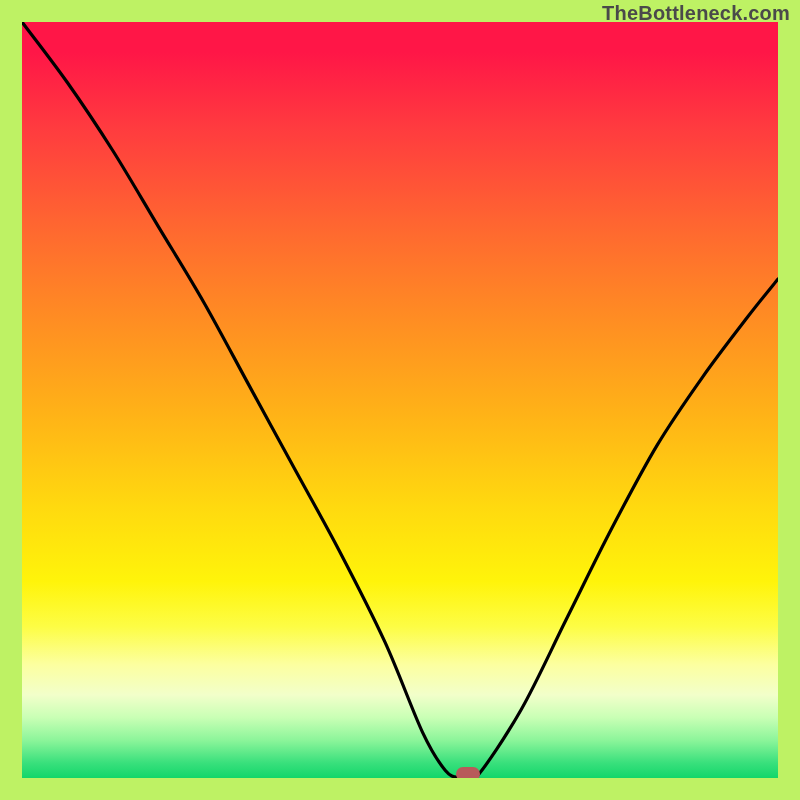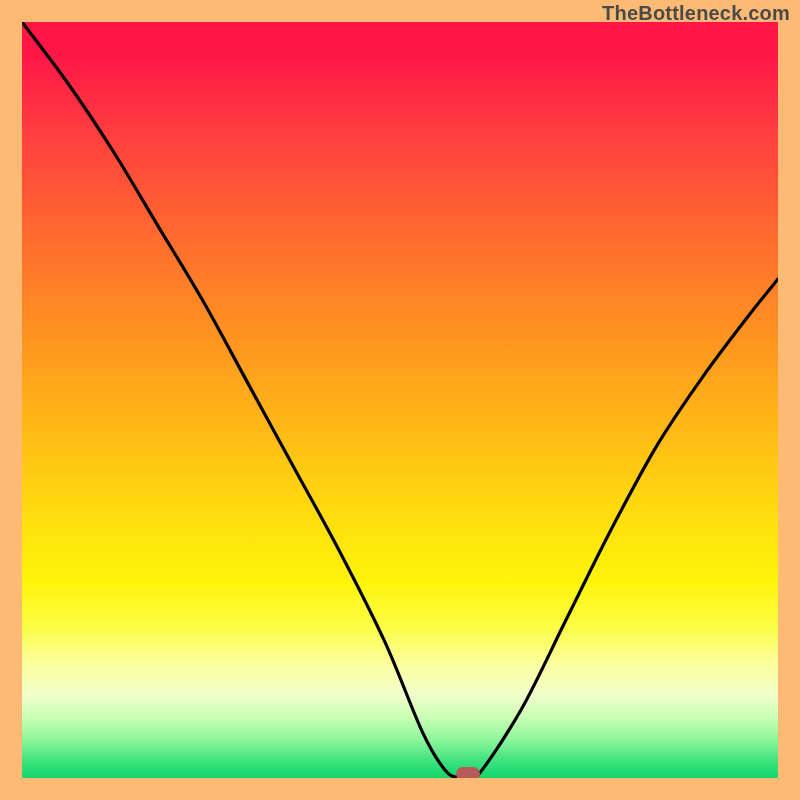--- a/index.html
+++ b/index.html
@@ -8,21 +8,21 @@
     width: 800px;
     height: 800px;
     background: #000;
     overflow: hidden;
     font-family: Arial, Helvetica, sans-serif;
   }
   .frame {
     position: relative;
     width: 800px;
     height: 800px;
-    background: #fdba74;
+    background: #bef264;
   }
   .watermark {
     position: absolute;
     top: 2px;
     right: 10px;
     color: #4a4a4a;
     font-size: 20px;
     font-weight: bold;
     letter-spacing: 0.2px;
     z-index: 5;

